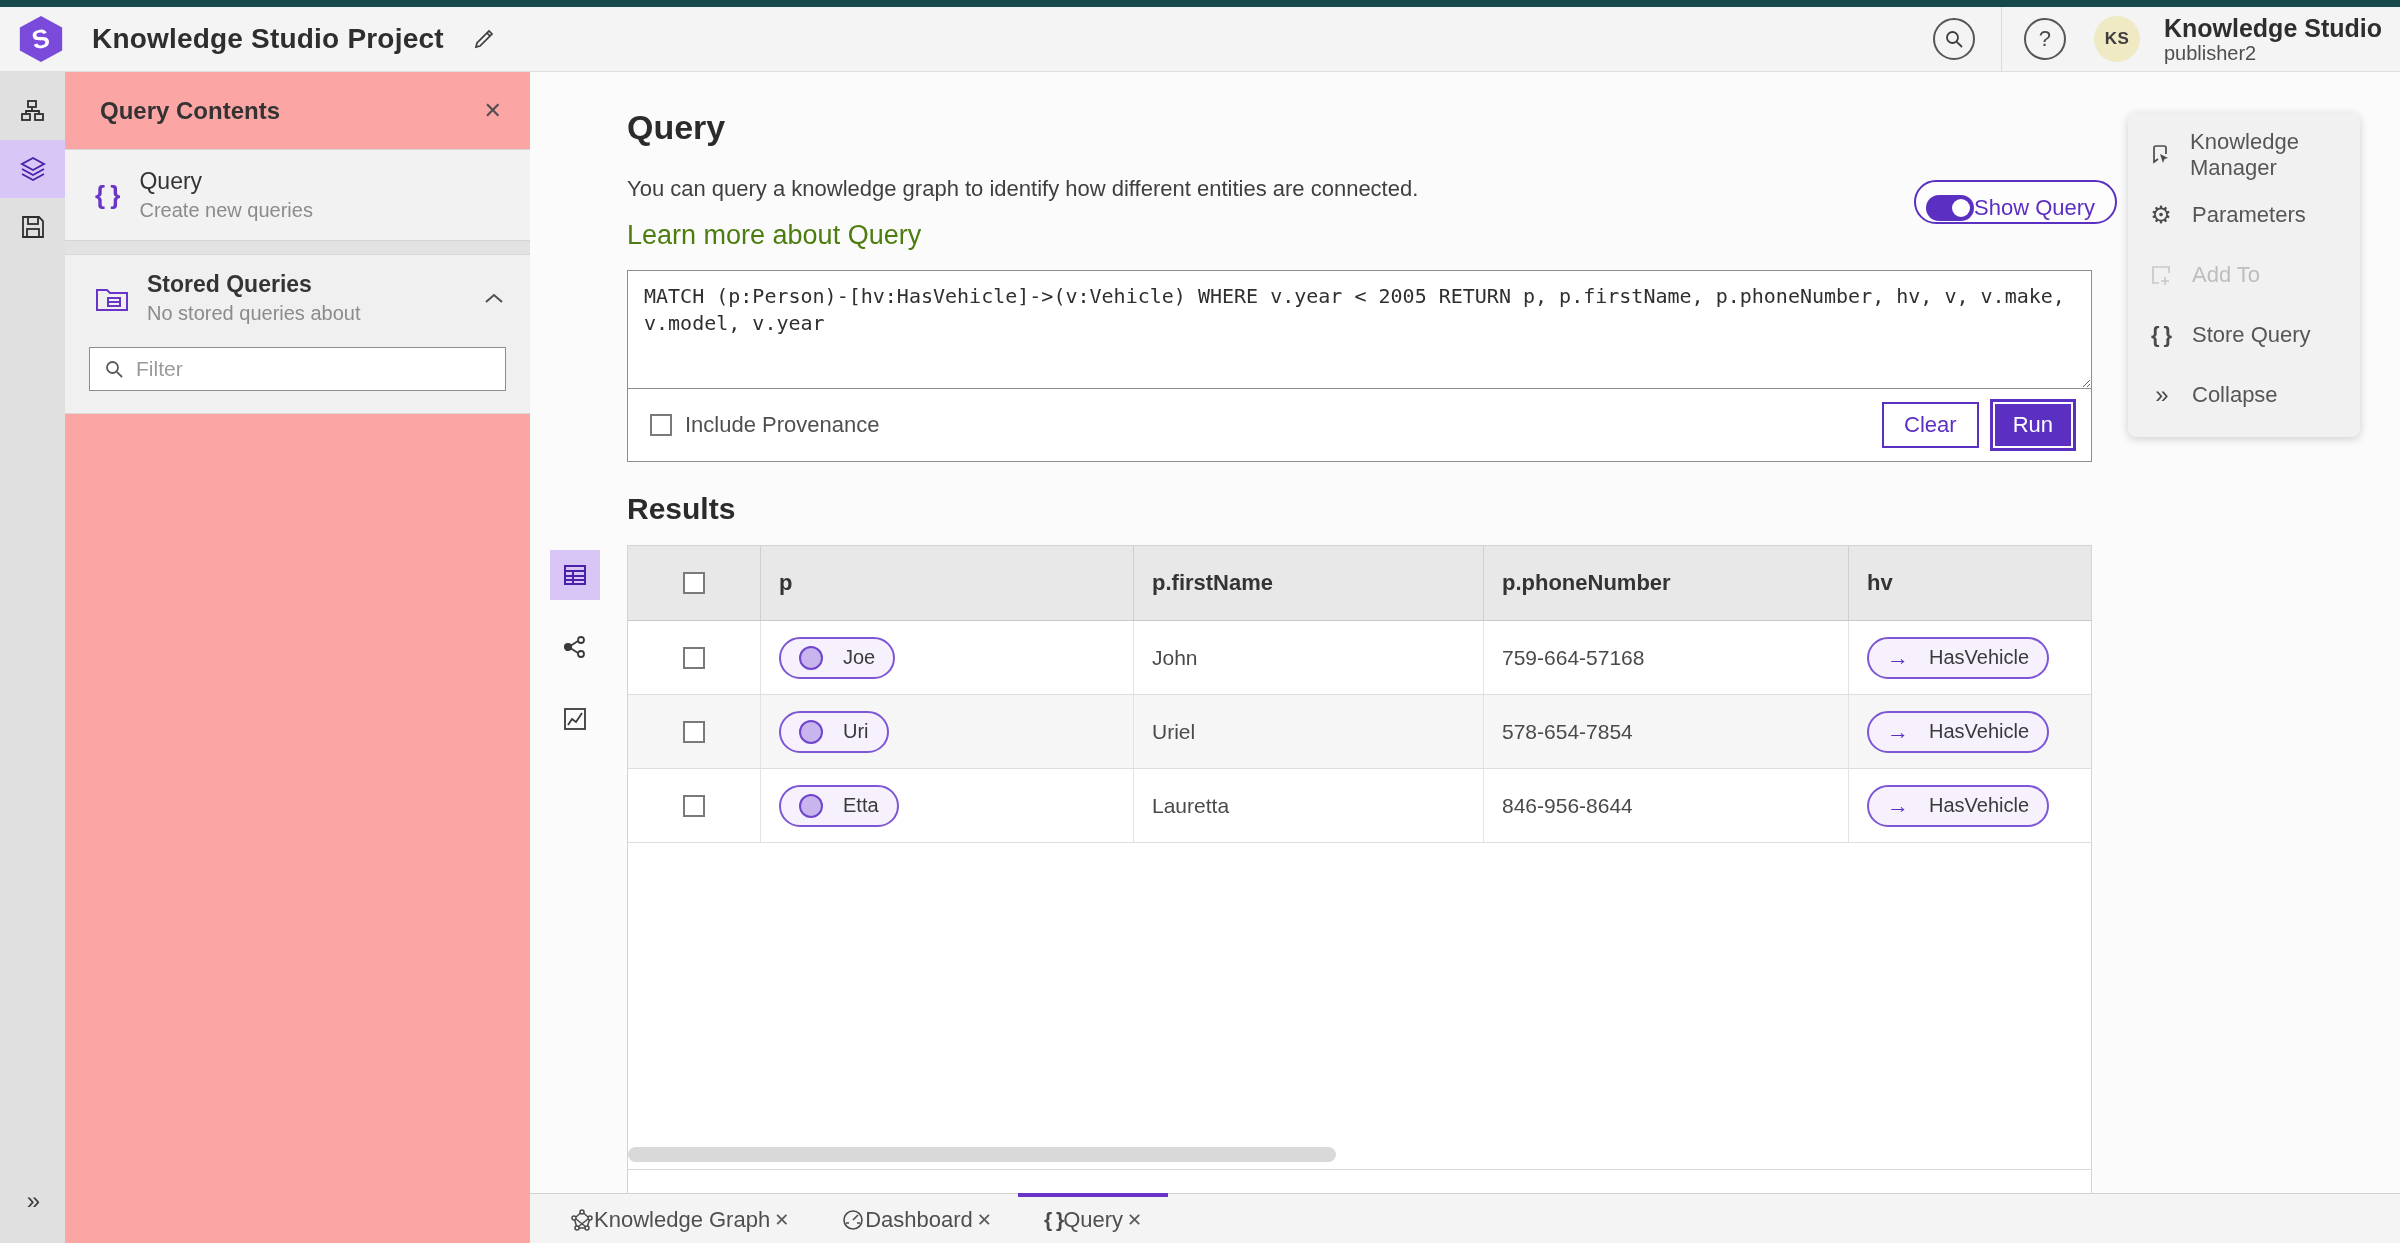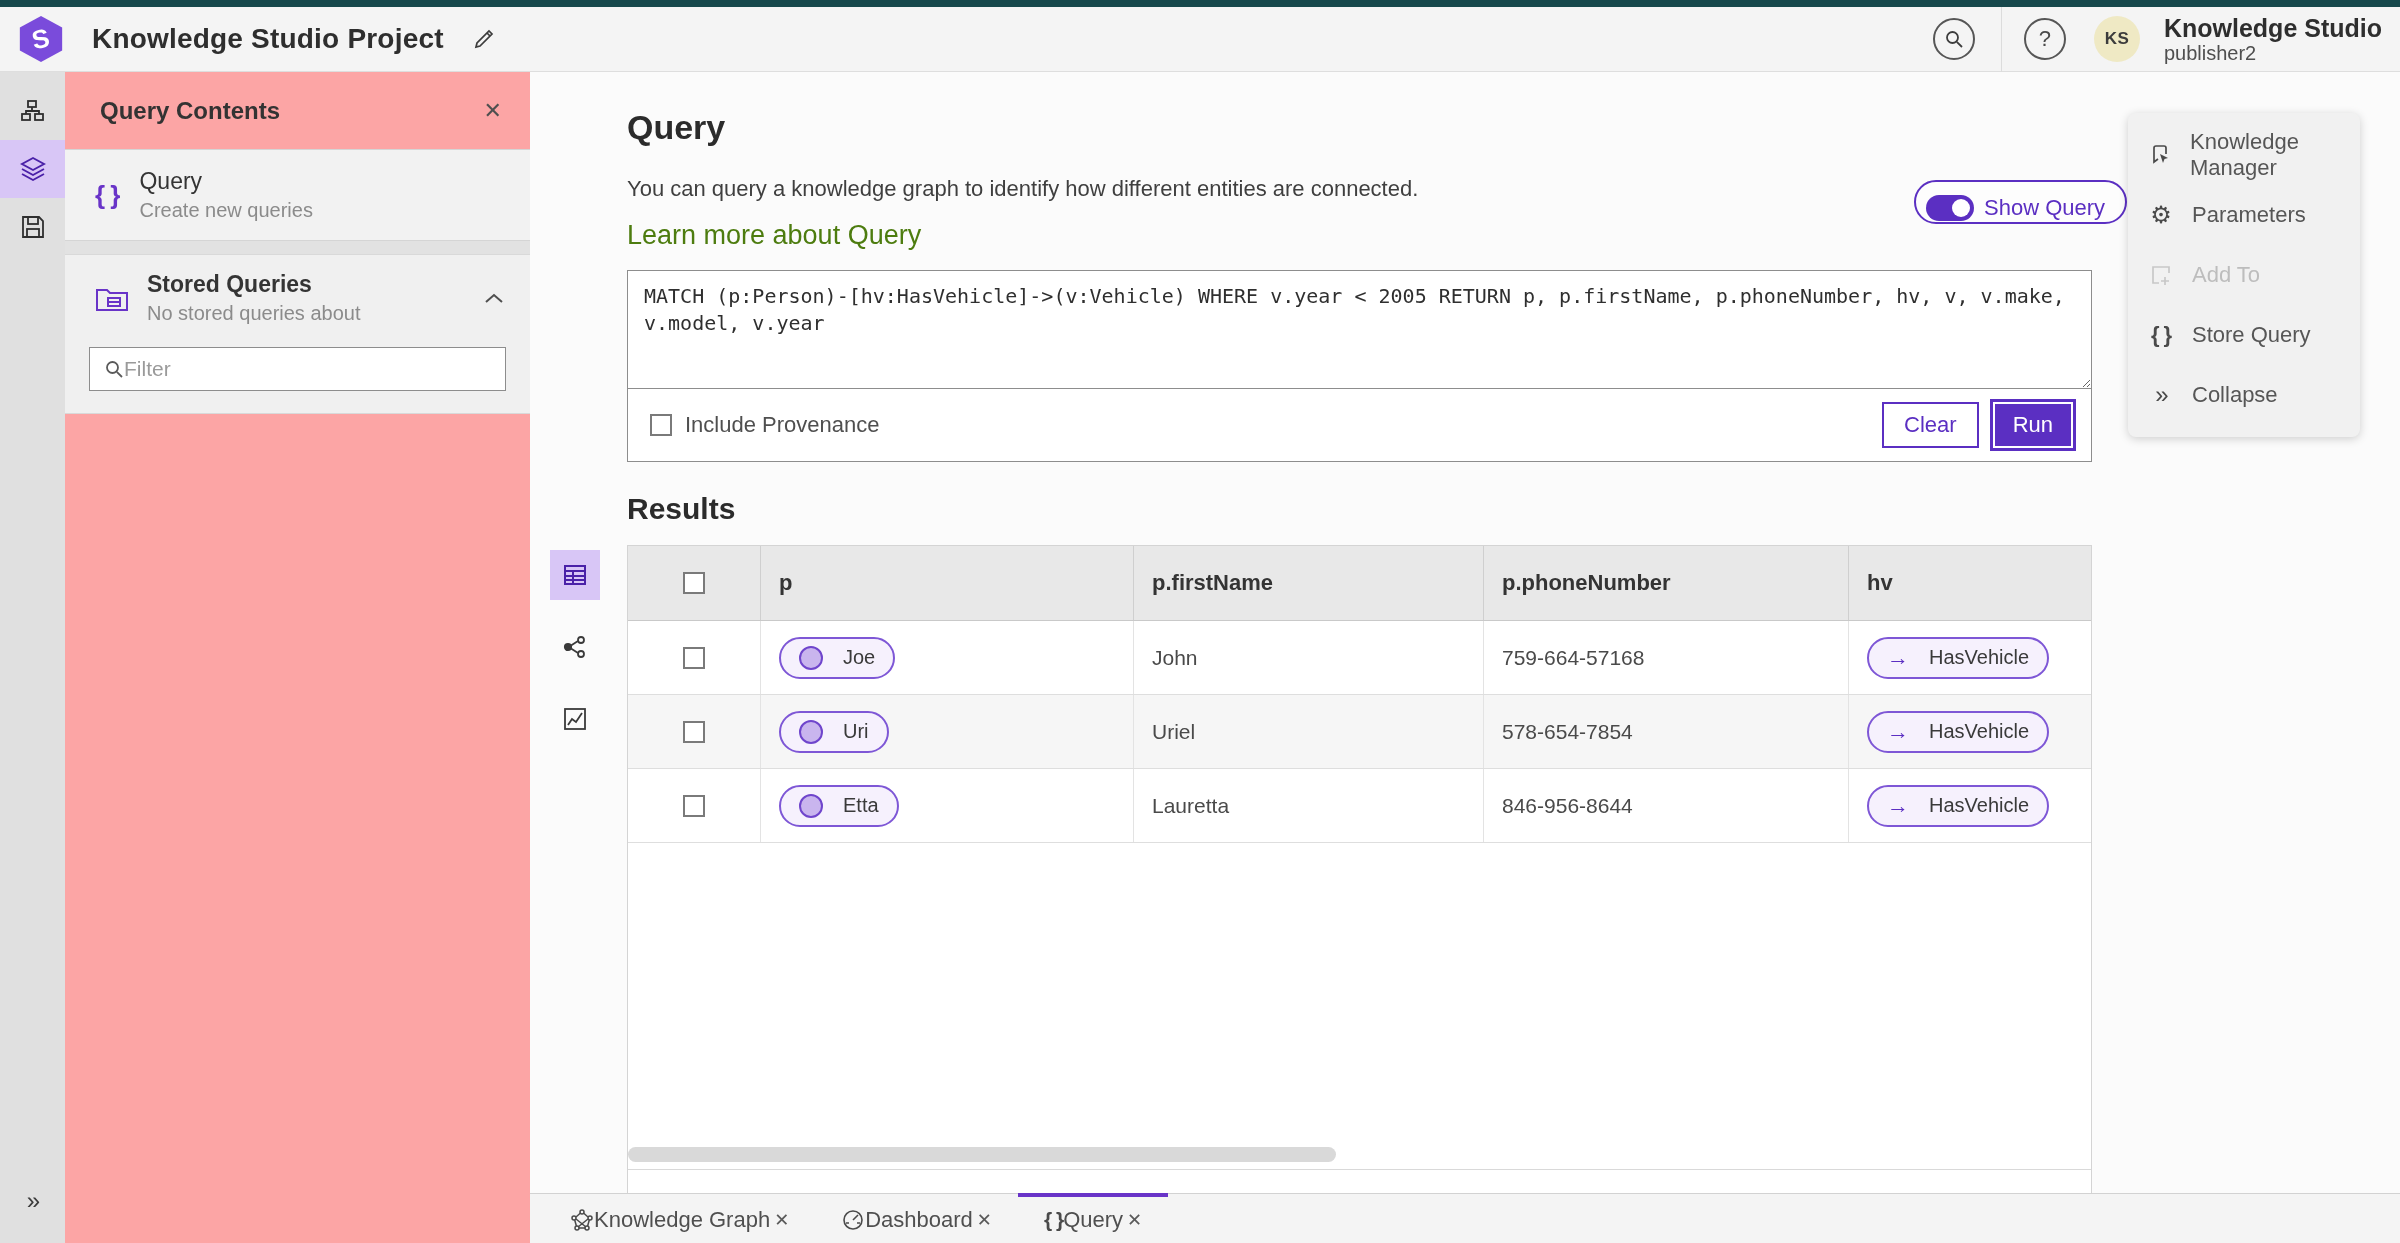--- a/index.html
+++ b/index.html
@@ -46,35 +46,35 @@
   .qc-close { margin-left:auto; font-size:22px; color:#4f4f4f; cursor:pointer; }
   .qc-item { background:#f2f2f2; border-bottom:1px solid #d5d5d5; padding:18px 28px 18px 30px;
     display:flex; align-items:center; gap:20px; cursor:pointer; }
   .braces-ico { color:#6934c8; font-size:26px; font-weight:600; letter-spacing:-1px; }
   .qc-item-title { font-size:23px; color:#343434; }
   .qc-item-sub { font-size:20px; color:#8b8b8b; margin-top:4px; }
   .qc-gap { height:14px; background:#e2e2e2; border-bottom:1px solid #d9d9d9; }
   .qc-stored { background:#f0f0f0; padding:16px 26px 14px 30px; display:flex; align-items:center; gap:18px; }
   .qc-caret { margin-left:auto; color:#4f4f4f; cursor:pointer; }
   .qc-filter-wrap { background:#f0f0f0; padding:8px 24px 22px 24px; border-bottom:1px solid #d9d9d9; }
-  .qc-filter { display:flex; align-items:center; background:#fff; border:1px solid #8d8d8d;
+  .qc-filter { display:flex; align-items:center; gap:12px; background:#fff; border:1px solid #8d8d8d;
     height:44px; padding:0 14px; }
   .qc-filter input { border:none; outline:none; flex:1; font-size:21px; color:#333;
     font-family:"Liberation Sans", sans-serif; background:transparent; }
   .qc-filter input::placeholder { color:#9a9a9a; }
 
   
   .main { position:absolute; left:530px; top:72px; width:1870px; height:1121px; background:#fbfbfb; }
   .h1 { position:absolute; left:97px; top:36px; font-size:34px; font-weight:700; color:#2b2b2b; }
   .desc { position:absolute; left:97px; top:104px; font-size:22px; color:#3f3f3f; }
   .learn-link { position:absolute; left:97px; top:148px; font-size:27px; color:#4d7c0f;
     text-decoration:none; cursor:pointer; }
 
   .toggle-pill { position:absolute; left:1384px; top:108px; height:44px; border:2px solid #5b2fc2;
-    border-radius:24px; display:flex; align-items:center; gap:10px; padding:12px 20px 0 10px;
+    border-radius:24px; display:flex; align-items:center; padding:12px 20px 0 10px;
     background:#fdfdfd; cursor:pointer; }
   .switch { width:48px; height:26px; background:#5b2fc2; border-radius:14px; position:relative; }
   .switch .knob { position:absolute; right:4px; top:4px; width:18px; height:18px; border-radius:50%; background:#fff; }
   .toggle-label { font-size:22px; color:#5b2fc2; }
 
   .qbox { position:absolute; left:97px; top:198px; width:1465px; height:192px; border:1px solid #8d8d8d;
     background:#fff; display:flex; flex-direction:column; }
   .qbox textarea { width:100%; height:118px; border:none; border-bottom:1px solid #8d8d8d; resize:vertical;
     outline:none; font-family:"DejaVu Sans Mono", monospace; font-size:20px; color:#2f2f2f;
     padding:12px 16px; line-height:1.35; background:#fff; }

